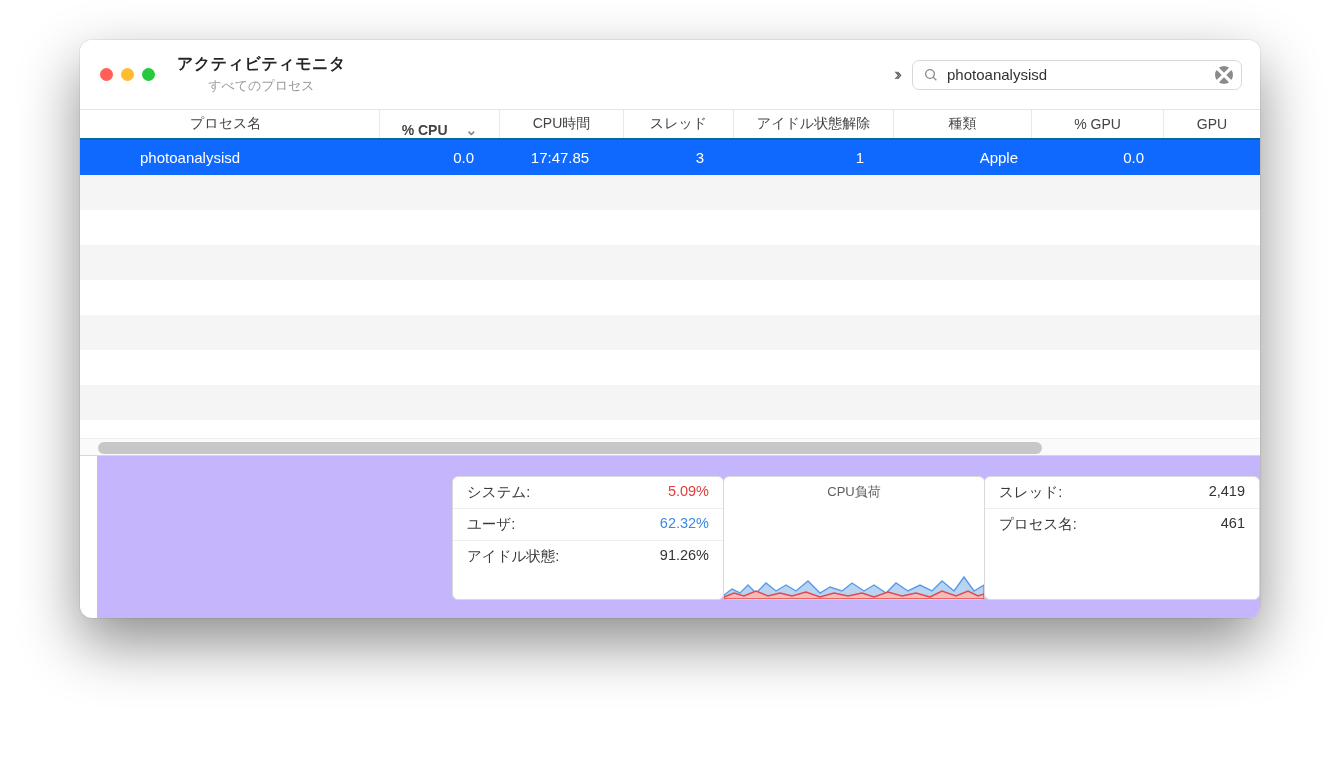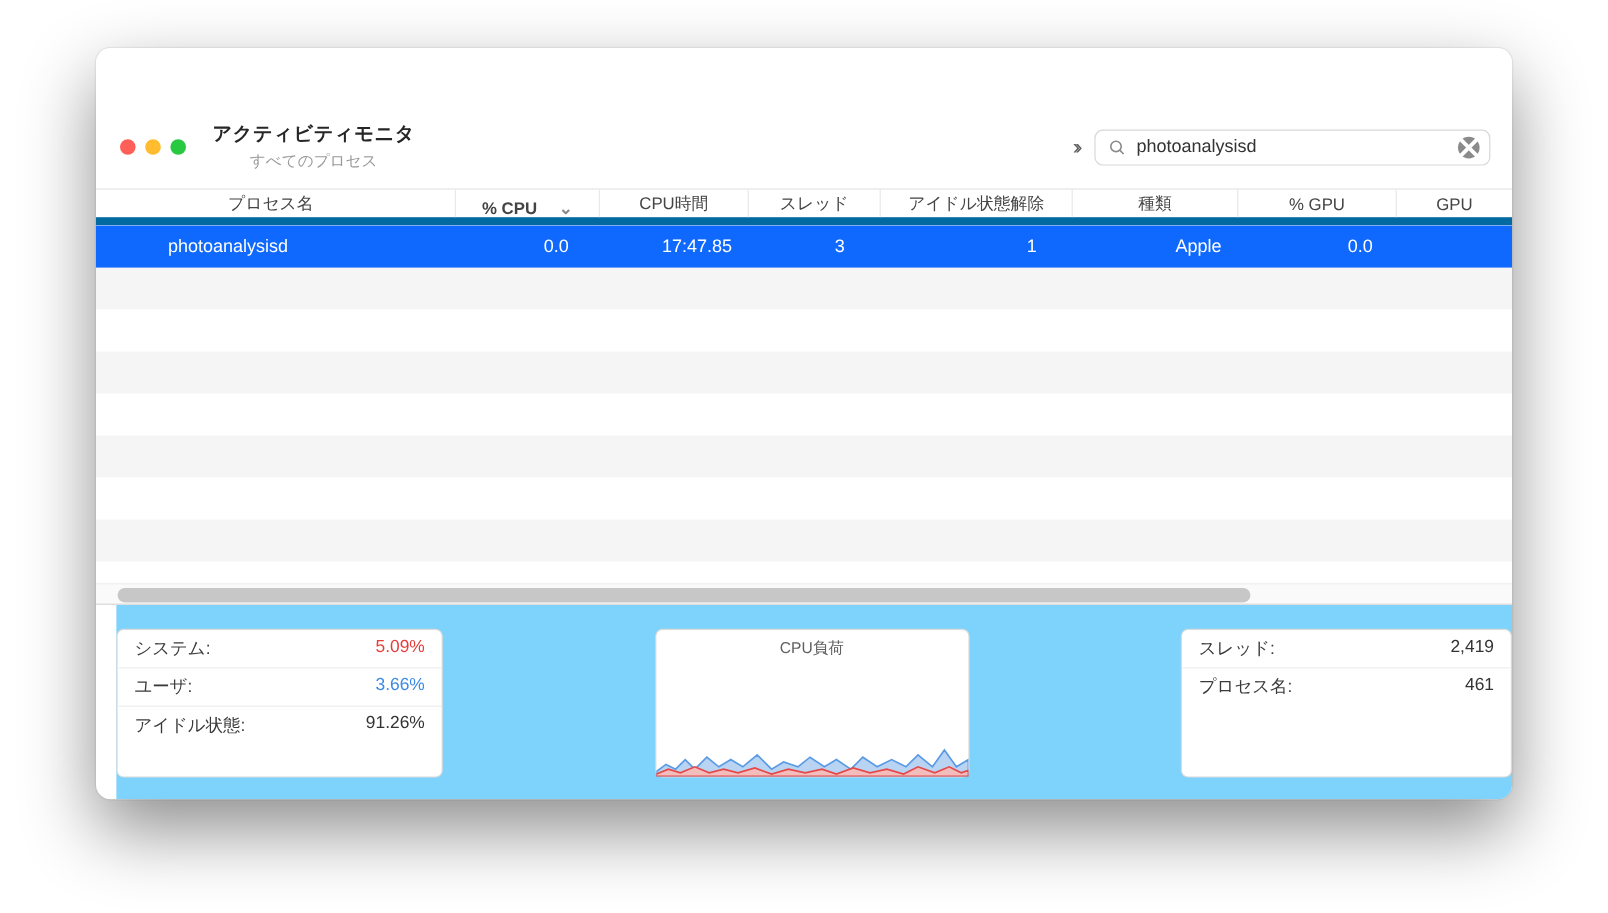--- a/index.html
+++ b/index.html
@@ -1,34 +1,34 @@
 <!DOCTYPE html>
 <html><head>
   <meta charset="utf-8">
   <style>
     * { box-sizing:border-box; margin:0; padding:0; }
     html,body { height:100%; font-family:-apple-system,"Hiragino Sans","Hiragino Kaku Gothic ProN",sans-serif; background:#fff; }
     body { display:flex; align-items:flex-start; justify-content:center; padding:40px 0; }
     .window { width:1180px; border-radius:12px; overflow:hidden; box-shadow:0 25px 60px rgba(0,0,0,.45),0 0 0 1px rgba(0,0,0,.06); background:#fff; position:relative; }
     
-    .titlebar { display:flex; align-items:center; padding:14px 18px 14px 20px; border-bottom:1px solid #e4e4e4; background:#fff;margin-top:48px; }
+    .titlebar { display:flex; align-items:center; padding:14px 18px 14px 20px; border-bottom:1px solid #e4e4e4; background:#fff; }
     .traffic { display:flex; gap:8px; margin-right:22px; }
     .dot { width:13px; height:13px; border-radius:50%; }
     .dot.red{background:#ff5f57;} .dot.yel{background:#febc2e;} .dot.grn{background:#28c840;}
     .titles { flex:0 0 auto; }
     .titles .t { font-size:16px; font-weight:700; color:#262626; letter-spacing:.5px; }
     .titles .s { font-size:13px; color:#9a9a9a; margin-top:2px;text-align:center; }
     .spacer{flex:1;}
     .chevrons { color:#5e5e5e; font-size:18px; margin-right:14px; letter-spacing:-4px; cursor:pointer; }
     .search { display:flex; align-items:center; gap:8px; border:1px solid #d8d8d8; border-radius:7px; padding:4px 8px 4px 10px; width:330px; height:30px; }
     .search svg{width:16px;height:16px;stroke:#8a8a8a;fill:none;stroke-width:2;}
     .search input{flex:1;border:none;outline:none;font-size:15px;color:#333;background:transparent;}
     .clearbtn{width:18px;height:18px;border-radius:50%;background:#8b8b8b;display:flex;align-items:center;justify-content:center;cursor:pointer;}
     
-    .thead{display:flex;align-items:stretch;font-size:14px;color:#444;border-bottom:7px solid #0369a1;height:30px;user-select:none;}
+    .thead{display:flex;align-items:stretch;font-size:14px;color:#444;border-bottom:2px solid #0369a1;height:30px;user-select:none;}
     .th{display:flex;align-items:center;border-right:1px solid #e8e8e8;padding:0 10px;white-space:nowrap;}
     .th:last-child{border-right:none;}
     .th.sorted{font-weight:700;align-items:flex-end;}
     .th .sorticon{margin-left:18px;color:#888;}
     .c-name{flex:0 0 300px;padding-left:110px;}
     .c-cpu{flex:0 0 120px;justify-content:center;}
     .c-time{flex:0 0 124px;justify-content:center;}
     .c-thr{flex:0 0 110px;justify-content:center;}
     .c-idle{flex:0 0 160px;justify-content:center;}
     .c-kind{flex:0 0 138px;justify-content:center;}
@@ -39,31 +39,31 @@
     .stripes{position:absolute;inset:0;}
     .stripe{height:35px;}
     .stripe:nth-child(odd){background:#fff;}
     .stripe:nth-child(even){background:#f5f5f5;}
     .rows{position:absolute;top:0;left:0;right:0;}
     .row{display:flex;height:35px;align-items:center;font-size:15px;color:#fff;}
     .row.selected{background:#1069ff;}
     .row .cell{padding:0 10px;}
     .row .cell.name{flex:0 0 300px;padding-left:60px;}
     .row .cell.cpu{flex:0 0 120px;text-align:right;padding-right:26px;}
-    .row .cell.time{flex:0 0 124px;text-align:right;padding-right:14px;}
+    .row .cell.time{flex:0 0 124px;text-align:center;padding-right:14px;}
     .row .cell.thr{flex:0 0 110px;text-align:right;padding-right:30px;}
     .row .cell.idle{flex:0 0 160px;text-align:right;padding-right:30px;}
     .row .cell.kind{flex:0 0 138px;text-align:right;padding-right:14px;}
     .row .cell.gpu{flex:0 0 132px;text-align:right;padding-right:20px;}
     .row .cell.gput{flex:1;}
     
     .hscroll{height:18px;border-top:1px solid #eee;border-bottom:1px solid #d7d7d7;background:#fafafa;position:relative;}
     .hscroll .thumb{position:absolute;top:3px;left:18px;height:12px;width:80%;border-radius:6px;background:#c7c7c7;}
     
-    .footer{display:flex;gap:0;padding:20px 0 18px;justify-content:space-between;background:#7dd3fc;margin-left:17px;}
+    .footer{display:flex;gap:0;padding:20px 0 18px;justify-content:flex-end;background:#c4b5fd;margin-left:17px;}
     .panel{border:1px solid #d9d9d9;border-radius:6px;background:#fff;font-size:14.5px;}
     .panel.left{width:272px;}
     .panel.mid{width:262px;margin-left:-1px;display:flex;flex-direction:column;}
     .panel.right{width:276px;margin-left:-1px;}
     .statrow{display:flex;justify-content:space-between;padding:6px 14px;border-bottom:1px solid #eee;}
     .statrow:last-child{border-bottom:none;}
     .statrow .label{color:#3a3a3a;}
     .statrow .val{color:#333;}
     .val.sys{color:#e63b3b;}
     .val.usr{color:#3a8ae6;}
@@ -162,21 +162,21 @@
   </div>
 
   <div class="footer">
     <div class="panel left">
       <div class="statrow">
           <span class="label">システム:</span>
           <span class="val sys">5.09%</span>
         </div>
       <div class="statrow">
           <span class="label">ユーザ:</span>
-          <span class="val usr">3.66%</span>
+          <span class="val usr">62.32%</span>
         </div>
       <div class="statrow">
           <span class="label">アイドル状態:</span>
           <span class="val">91.26%</span>
         </div>
     </div>
     <div class="panel mid">
       <div class="title">CPU負荷</div>
       <div class="chart">
         <svg viewBox="0 0 260 96" preserveAspectRatio="none">

